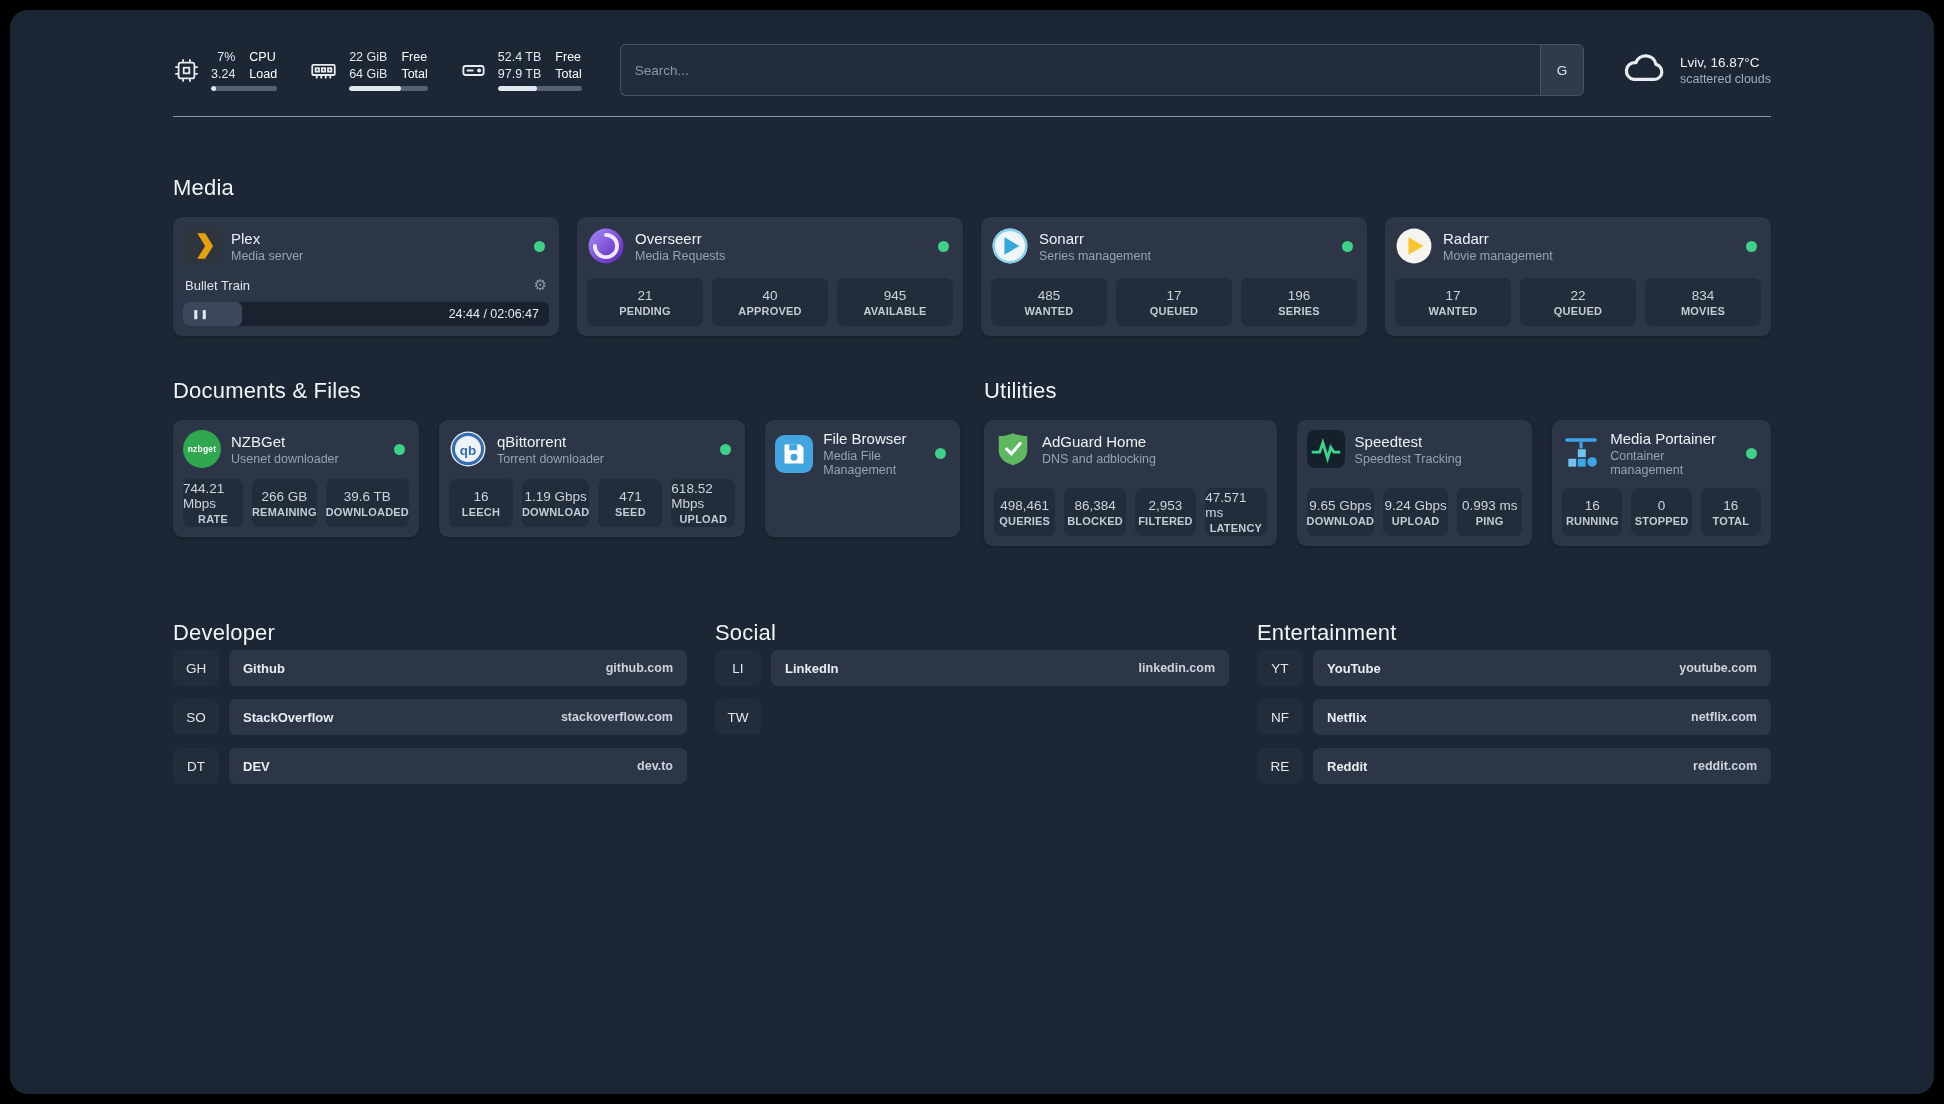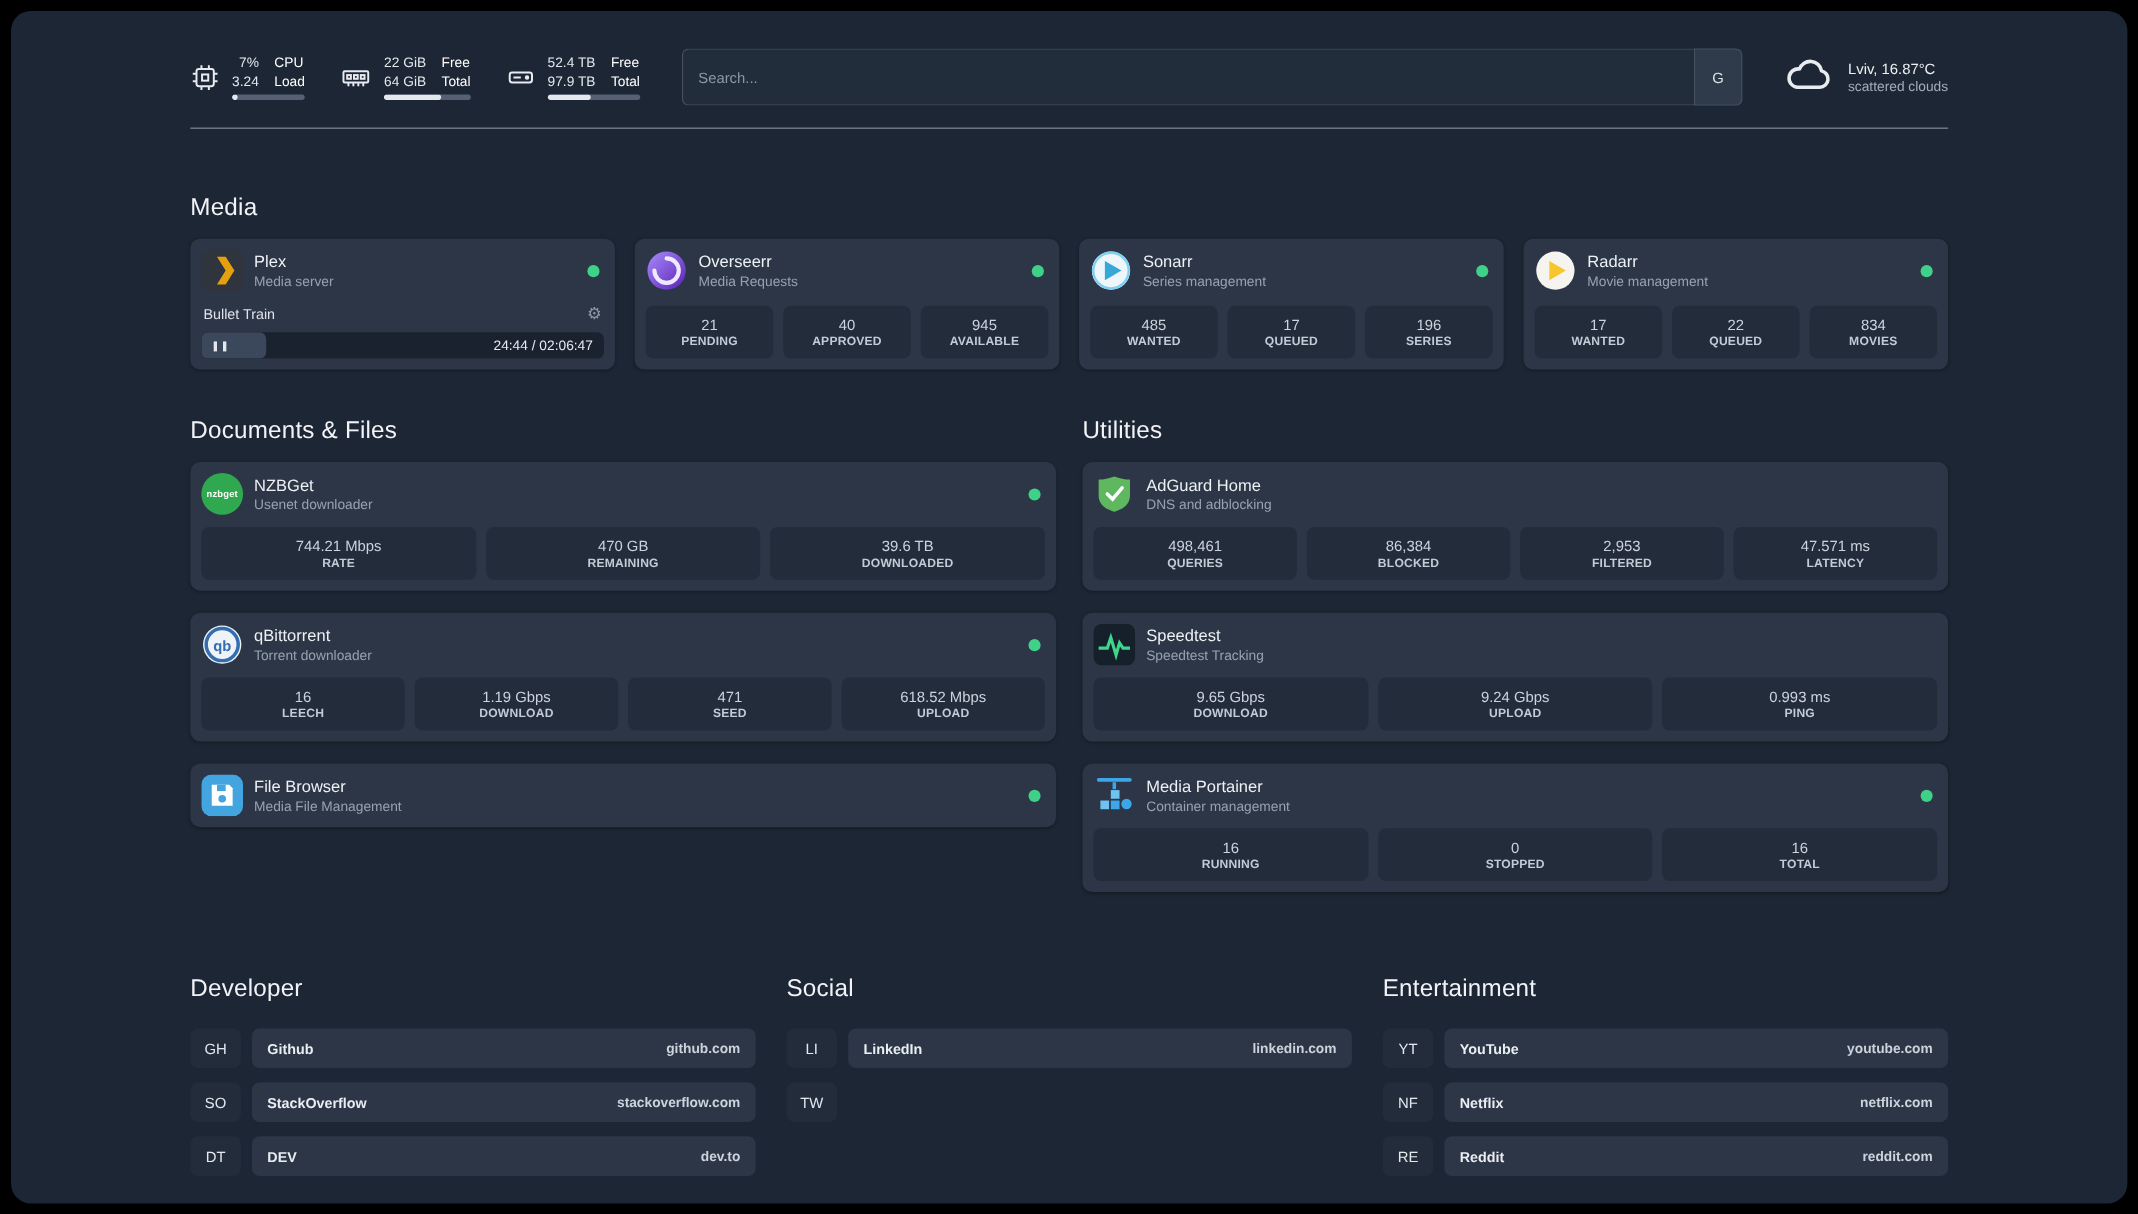--- a/index.html
+++ b/index.html
@@ -48,25 +48,25 @@
   .tile-l { font-size:11px; font-weight:700; color:#c3cbd5; letter-spacing:.2px; }
 
   .plex-np { display:flex; align-items:center; justify-content:space-between; margin-top:11px; font-size:13px; color:#dfe4ea; padding:0 2px; }
   .gear { color:#8d98a6; font-size:15px; cursor:pointer; }
   .plex-bar { position:relative; margin-top:8px; height:24px; border-radius:6px; background:#1a2230; overflow:hidden; display:flex; align-items:center; cursor:pointer; }
   .plex-fill { position:absolute; left:0; top:0; bottom:0; background:#3b475b; border-radius:6px; }
   .pause { position:relative; margin-left:9px; font-size:9px; color:#e3e8ee; letter-spacing:1px; }
   .ptime { position:relative; margin-left:auto; margin-right:10px; font-size:12.5px; color:#e8ecf1; }
 
   .two-col { margin-top:42px; display:grid; grid-template-columns:1fr 1fr; gap:24px; align-items:start; }
-  .col-stack { display:flex; flex-direction:column; gap:20px; margin-top:16px; }
+  .col-stack { display:flex; flex-direction:row; gap:20px; margin-top:16px; }
 
   
   .bookmarks { margin-top:74px; display:grid; grid-template-columns:1fr 1fr 1fr; gap:28px; align-items:start; }
-  .bm-list { margin-top:24px; display:flex; flex-direction:column; gap:13px; }
+  .bm-list { margin-top:4px; display:flex; flex-direction:column; gap:13px; }
   .bm { display:flex; align-items:stretch; gap:10px; height:36px; cursor:pointer; }
   .bm-abbr { width:46px; background:#222c3b; border-radius:7px; display:flex; align-items:center; justify-content:center; font-size:13.5px; color:#e3e8ee; }
   .bm-pill { flex:1; background:#2c3647; border-radius:7px; display:flex; align-items:center; justify-content:space-between; padding:0 14px;font-weight:bold; }
   .bm-name { font-size:13px; color:#eaedf1; }
   .bm-url { font-size:12.5px; color:#ccd3dc; }
 
   .icon-circle { width:38px; height:38px; border-radius:50%; display:flex; align-items:center; justify-content:center; }
   .nzb-circle { background:#2fa84f; color:#fff; font-size:8.5px; font-weight:700; letter-spacing:.2px; }
 </style>
 </head>
@@ -317,21 +317,21 @@
               <div class="svc-desc">Usenet downloader</div>
             </div>
             <span class="dot"></span>
           </div>
           <div class="stats stats-3">
             <div class="tile">
               <div class="tile-v">744.21 Mbps</div>
               <div class="tile-l">RATE</div>
             </div>
             <div class="tile">
-              <div class="tile-v">470 GB</div>
+              <div class="tile-v">266 GB</div>
               <div class="tile-l">REMAINING</div>
             </div>
             <div class="tile">
               <div class="tile-v">39.6 TB</div>
               <div class="tile-l">DOWNLOADED</div>
             </div>
           </div>
         </div>
 
         <div class="card">

